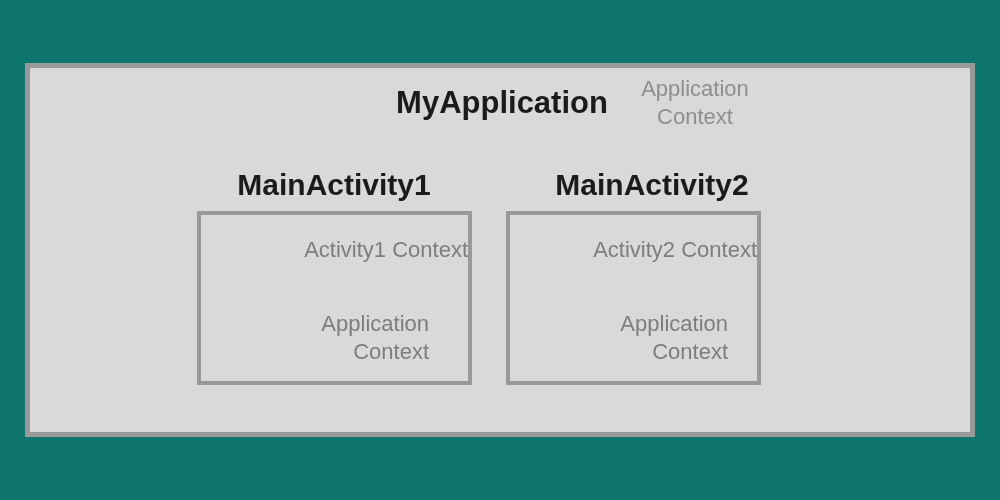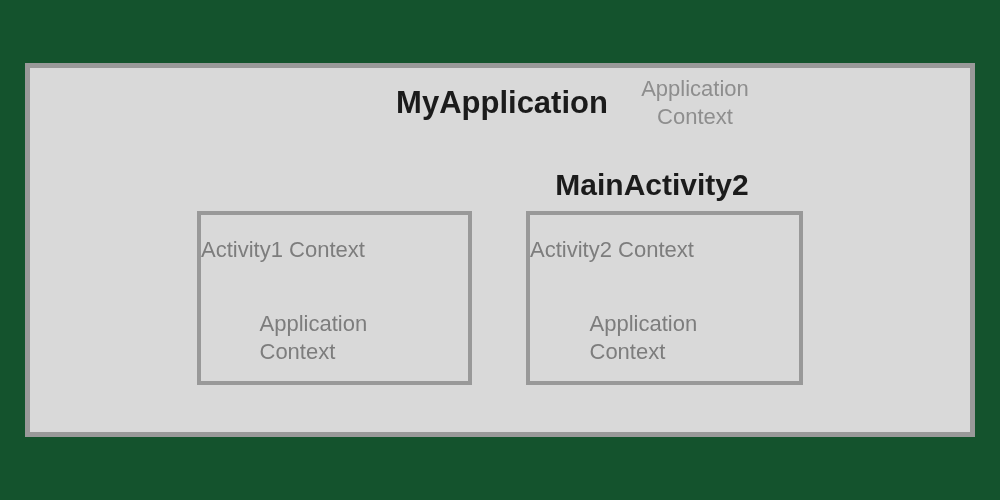--- a/index.html
+++ b/index.html
@@ -5,21 +5,21 @@
   html, body {
     margin: 0;
     padding: 0;
     background: #ffffff;
     font-family: "Liberation Sans", sans-serif;
   }
   .canvas {
     position: relative;
     width: 1000px;
     height: 500px;
-    background: #14532d;
+    background: #0f766e;
     overflow: hidden;
   }
   .outer-box {
     position: absolute;
     left: 25px;
     top: 63px;
     width: 950px;
     height: 374px;
     box-sizing: border-box;
     border: 5px solid #999999;
@@ -59,24 +59,25 @@
     white-space: nowrap;
   }
   .activity-title.a1 { left: 304px; }
   .activity-title.a2 { left: 622px; text-align: right; }
   .activity-box {
     position: absolute;
     top: 143px;
     height: 174px;
     box-sizing: border-box;
     border: 4px solid #999999;
-    text-align: left;
+    text-align: right;
+    padding-left: 39px;
   }
   .activity-box.a1 { left: 167px; width: 275px; }
-  .activity-box.a2 { left: 496px; width: 277px; }
+  .activity-box.a2 { left: 476px; width: 255px; }
   .ctx-primary {
     margin-top: 21px;
     font-size: 22px;
     line-height: 28px;
     color: #7d7d7d;
   }
   .ctx-secondary {
     margin: 46px auto 0 auto;
     width: 150px;
     font-size: 22px;
@@ -87,20 +88,21 @@
 </head>
 <body>
 
 <div class="canvas">
   <div class="outer-box">
 
     <div class="app-title">MyApplication</div>
 
     <div class="app-context-label">Application Context</div>
 
+    <div class="activity-title a1">MainActivity1</div>
 
     <div class="activity-title a2">MainActivity2</div>
 
     <div class="activity-box a1">
       <div class="ctx-primary">Activity1 Context</div>
       <div class="ctx-secondary">Application Context</div>
     </div>
 
     <div class="activity-box a2">
       <div class="ctx-primary">Activity2 Context</div>

